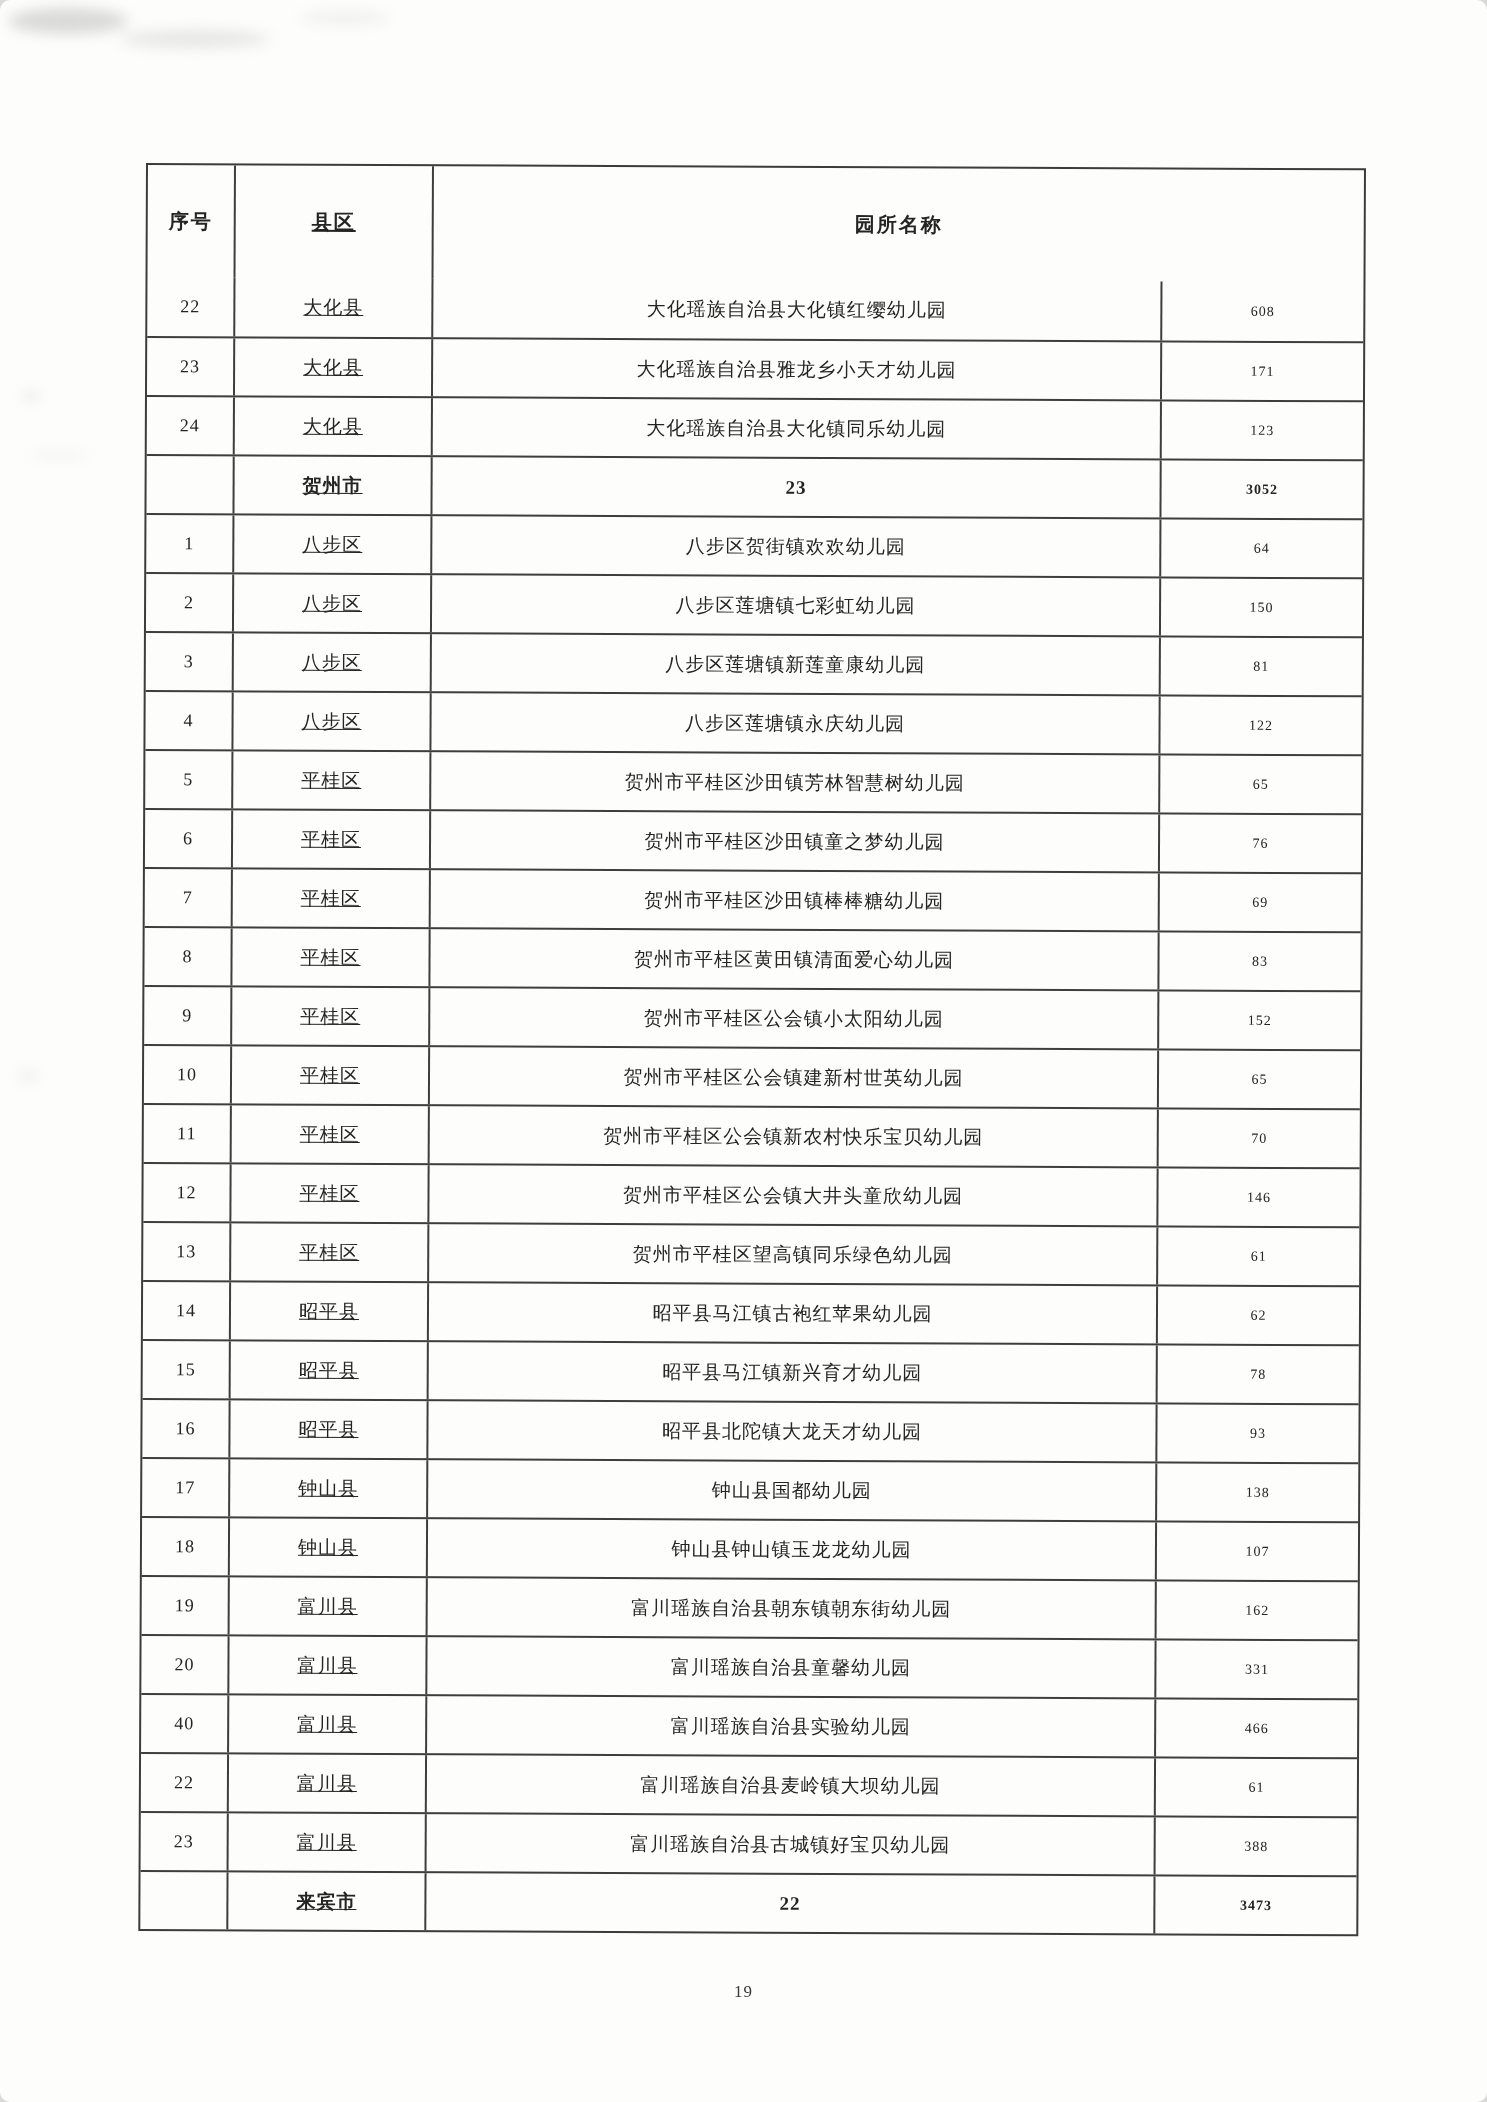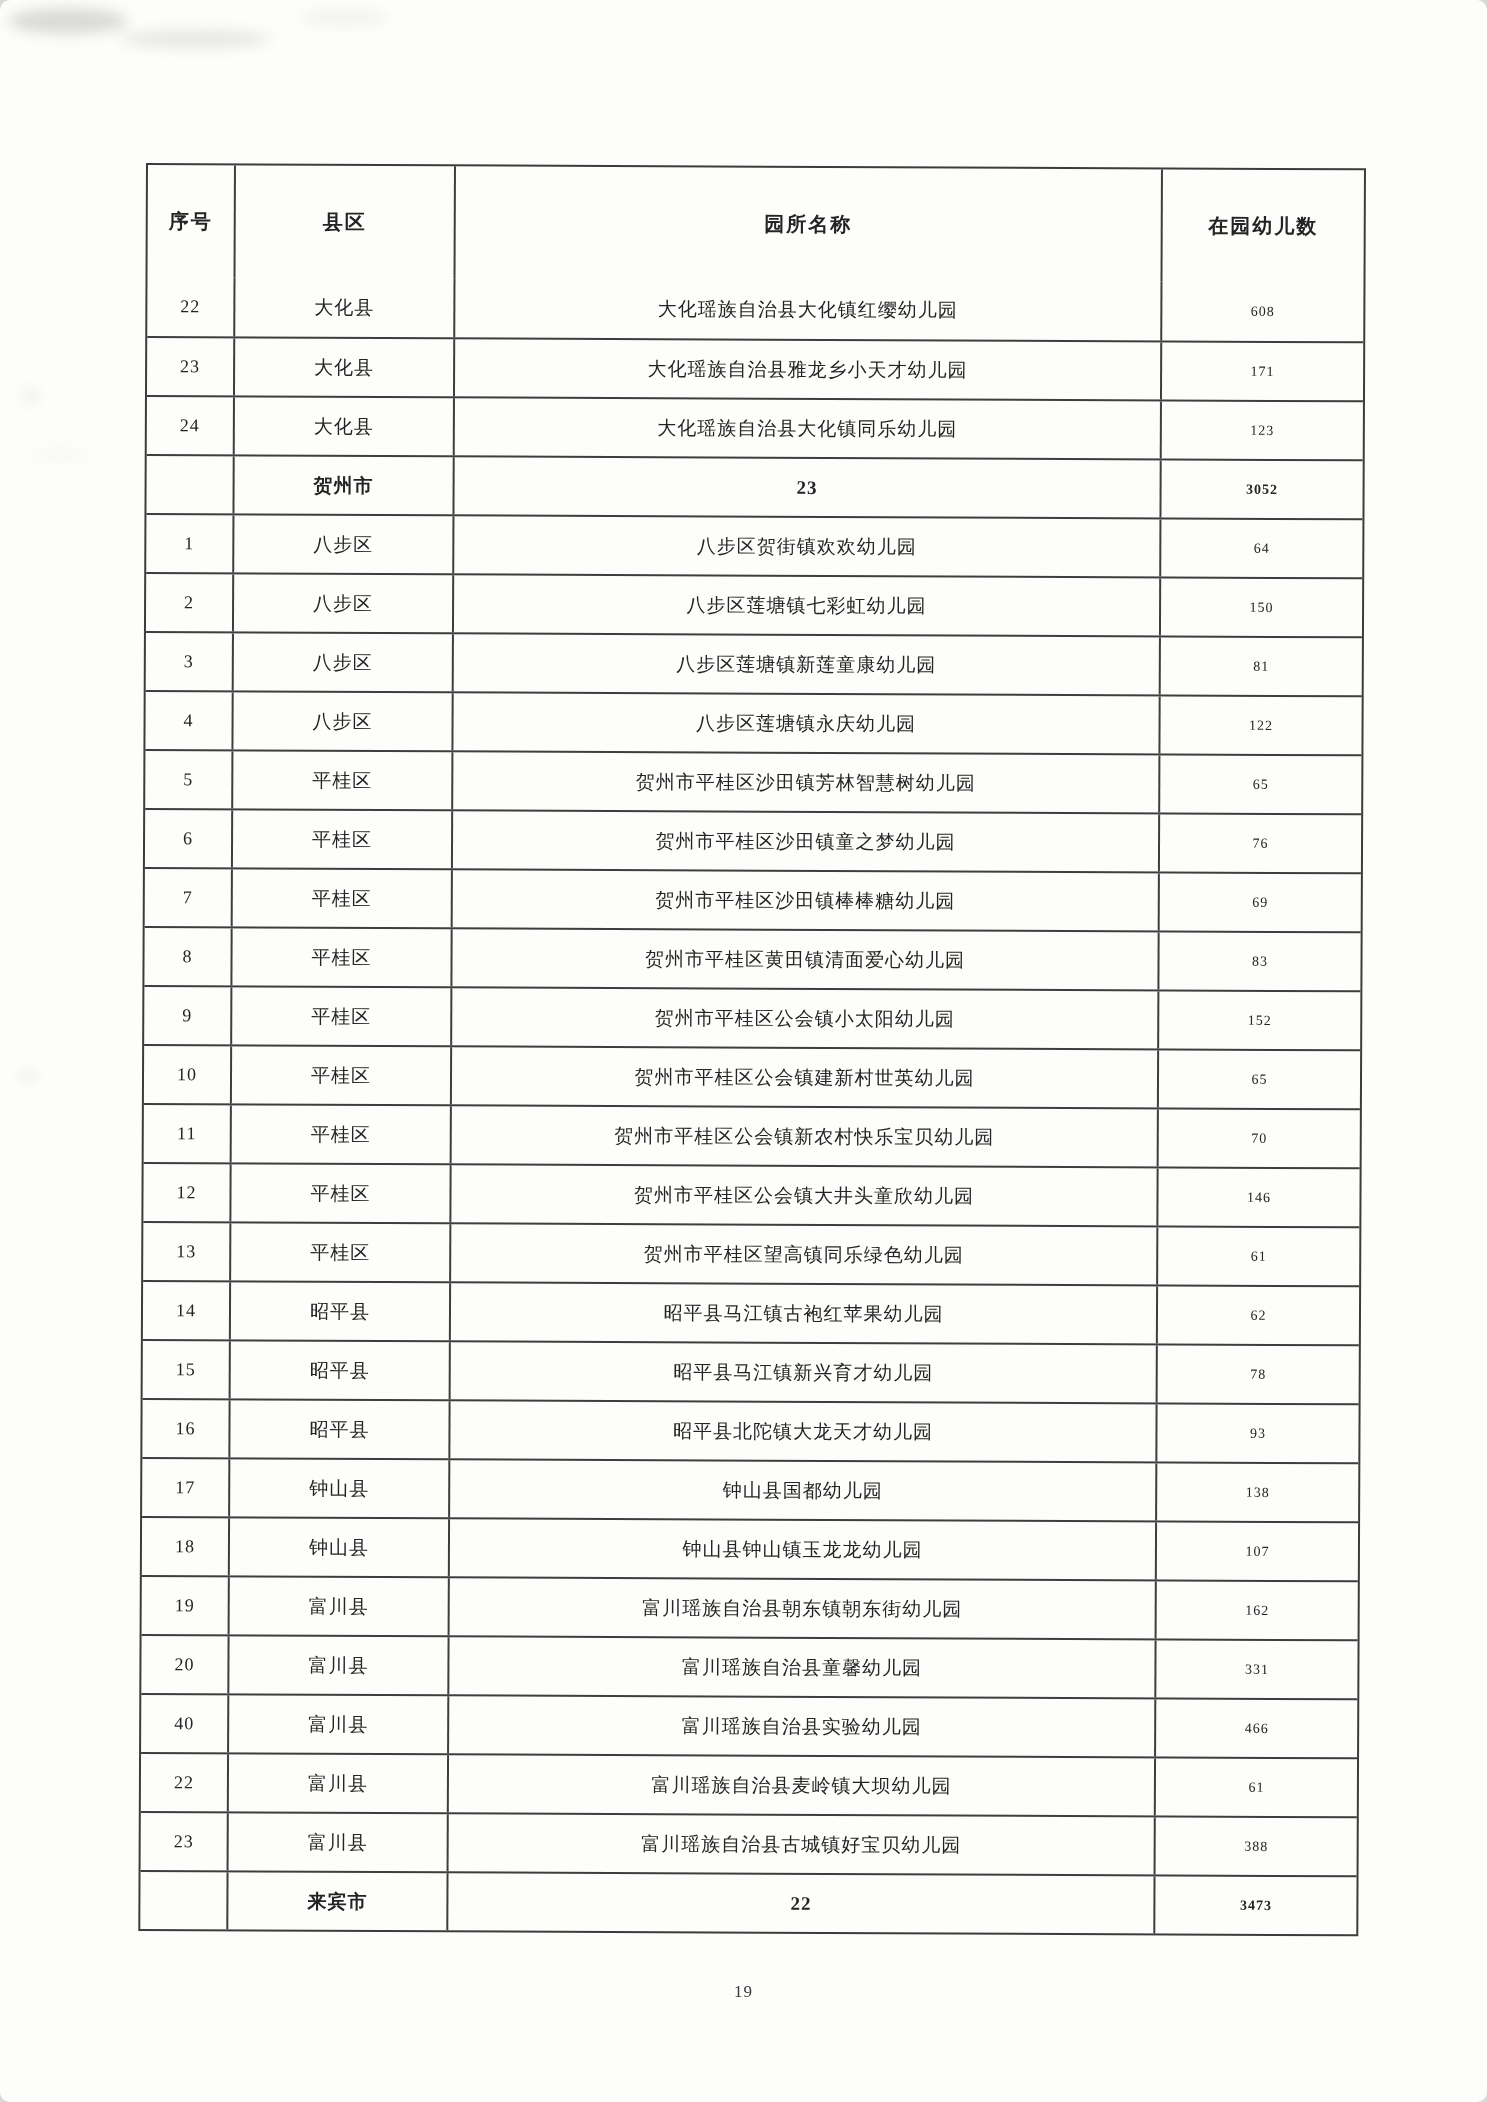--- a/index.html
+++ b/index.html
@@ -40,21 +40,21 @@
     box-sizing:border-box;
     text-align:center;
     padding:2px 6px;
     font-size:19px;
     letter-spacing:1px;
     line-height:1.25;
     color:#242424;
   }
   .cell + .cell{border-left:2px solid #3e3e3e;}
   .c-no{width:86px;flex:0 0 auto;font-size:18px;}
-  .c-district{width:220px;flex:0 0 auto;}
+  .c-district{width:198px;flex:0 0 auto;text-decoration:underline;}
   .c-name{flex:1 1 auto;}
   .c-count{width:203px;flex:0 0 auto;font-size:14px;}
   .row.header .cell{font-weight:bold;font-size:20px;letter-spacing:2px;}
   .row.summary .cell{font-weight:bold;}
 
   .page-number{
     position:absolute;
     left:0;top:1982px;width:100%;
     text-align:center;
     font-size:17px;
@@ -71,21 +71,20 @@
   <div class="smudge s3"></div>
   <div class="smudge s4"></div>
   <div class="smudge s5"></div>
   <div class="smudge s6"></div>
 
   <div class="table">
     <div class="row header">
       <div class="cell c-no">序号</div>
       <div class="cell c-district">县区</div>
       <div class="cell c-name">园所名称</div>
-      <div class="cell c-count">在园幼儿数</div>
     </div>
     <div id="rows">
   <div class="row">
     <div class="cell c-no">22</div>
     <div class="cell c-district">大化县</div>
     <div class="cell c-name">大化瑶族自治县大化镇红缨幼儿园</div>
     <div class="cell c-count">608</div>
   </div>
 
   <div class="row">

